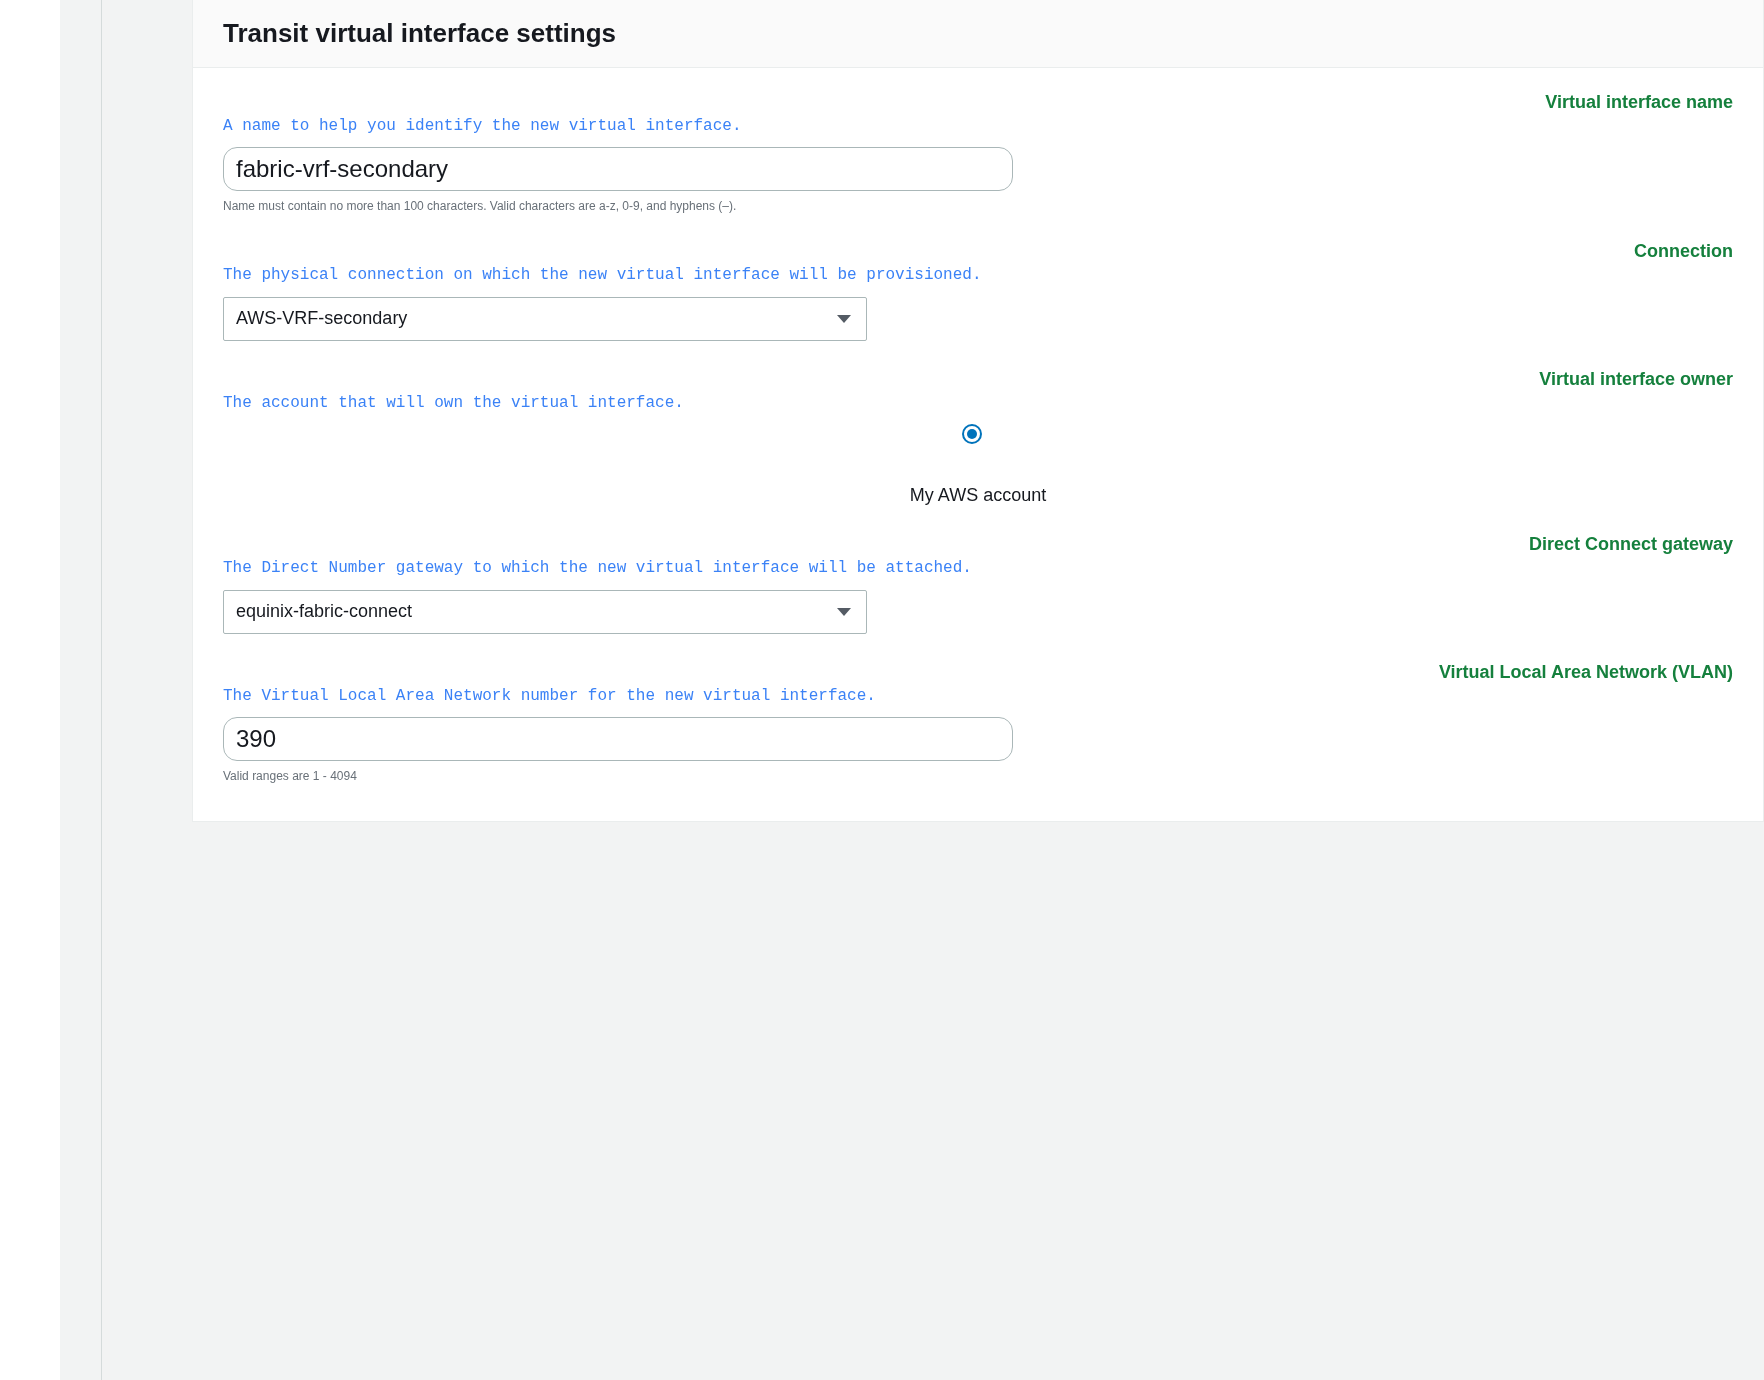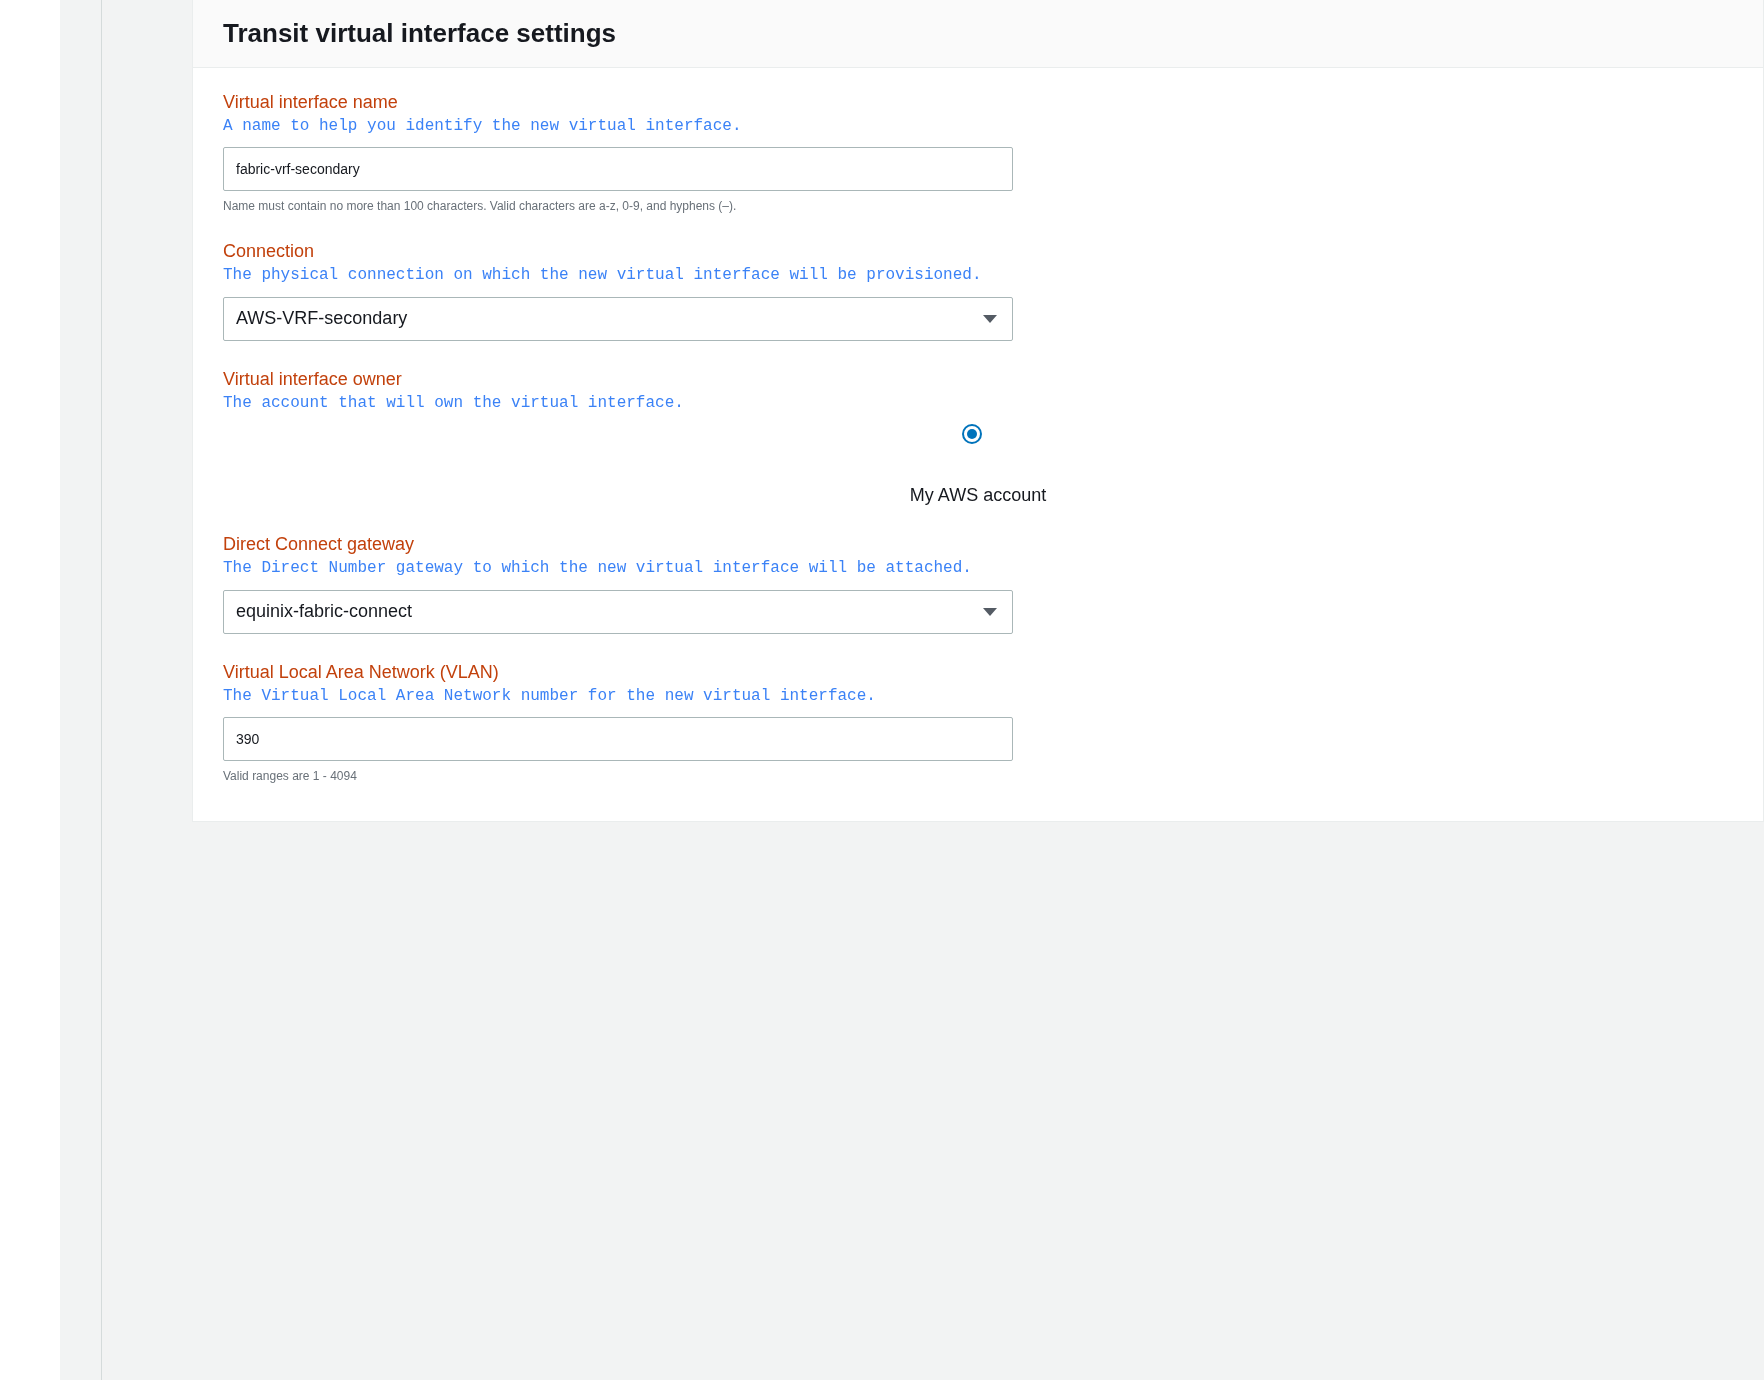--- a/index.html
+++ b/index.html
@@ -66,50 +66,51 @@
       color: #16191f;
     }
     .panel-body {
       padding: 24px 30px 10px 30px;
     }
     .field {
       margin-bottom: 28px;
     }
     .field-label {
       font-size: 18px;
-      font-weight: 400;
-      color: #c2410c;
+      font-weight: 700;
+      color: #15803d;
       margin-bottom: 2px;
+      text-align: right;
     }
     .field-help {
       font-size: 16px;
       color: #3b82f6;
       margin-bottom: 10px;
       line-height: 1.4;
       font-family: Liberation Mono, monospace;
     }
     .field-constraint {
       font-size: 12px;
       color: #687078;
       margin-top: 8px;
     }
     .text-input {
       width: 790px;
       max-width: 100%;
       height: 44px;
       padding: 6px 12px;
-      font-size: 14px;
+      font-size: 24px;
       border: 1px solid #aab7b8;
-      border-radius: 2px;
+      border-radius: 14px;
       color: #16191f;
       background: #ffffff;
     }
     .select-wrap {
       position: relative;
-      width: 790px;
+      width: 644px;
       max-width: 100%;
     }
     .select-input {
       width: 100%;
       height: 44px;
       padding: 6px 36px 6px 12px;
       font-size: 18px;
       border: 1px solid #aab7b8;
       border-radius: 2px;
       color: #16191f;

